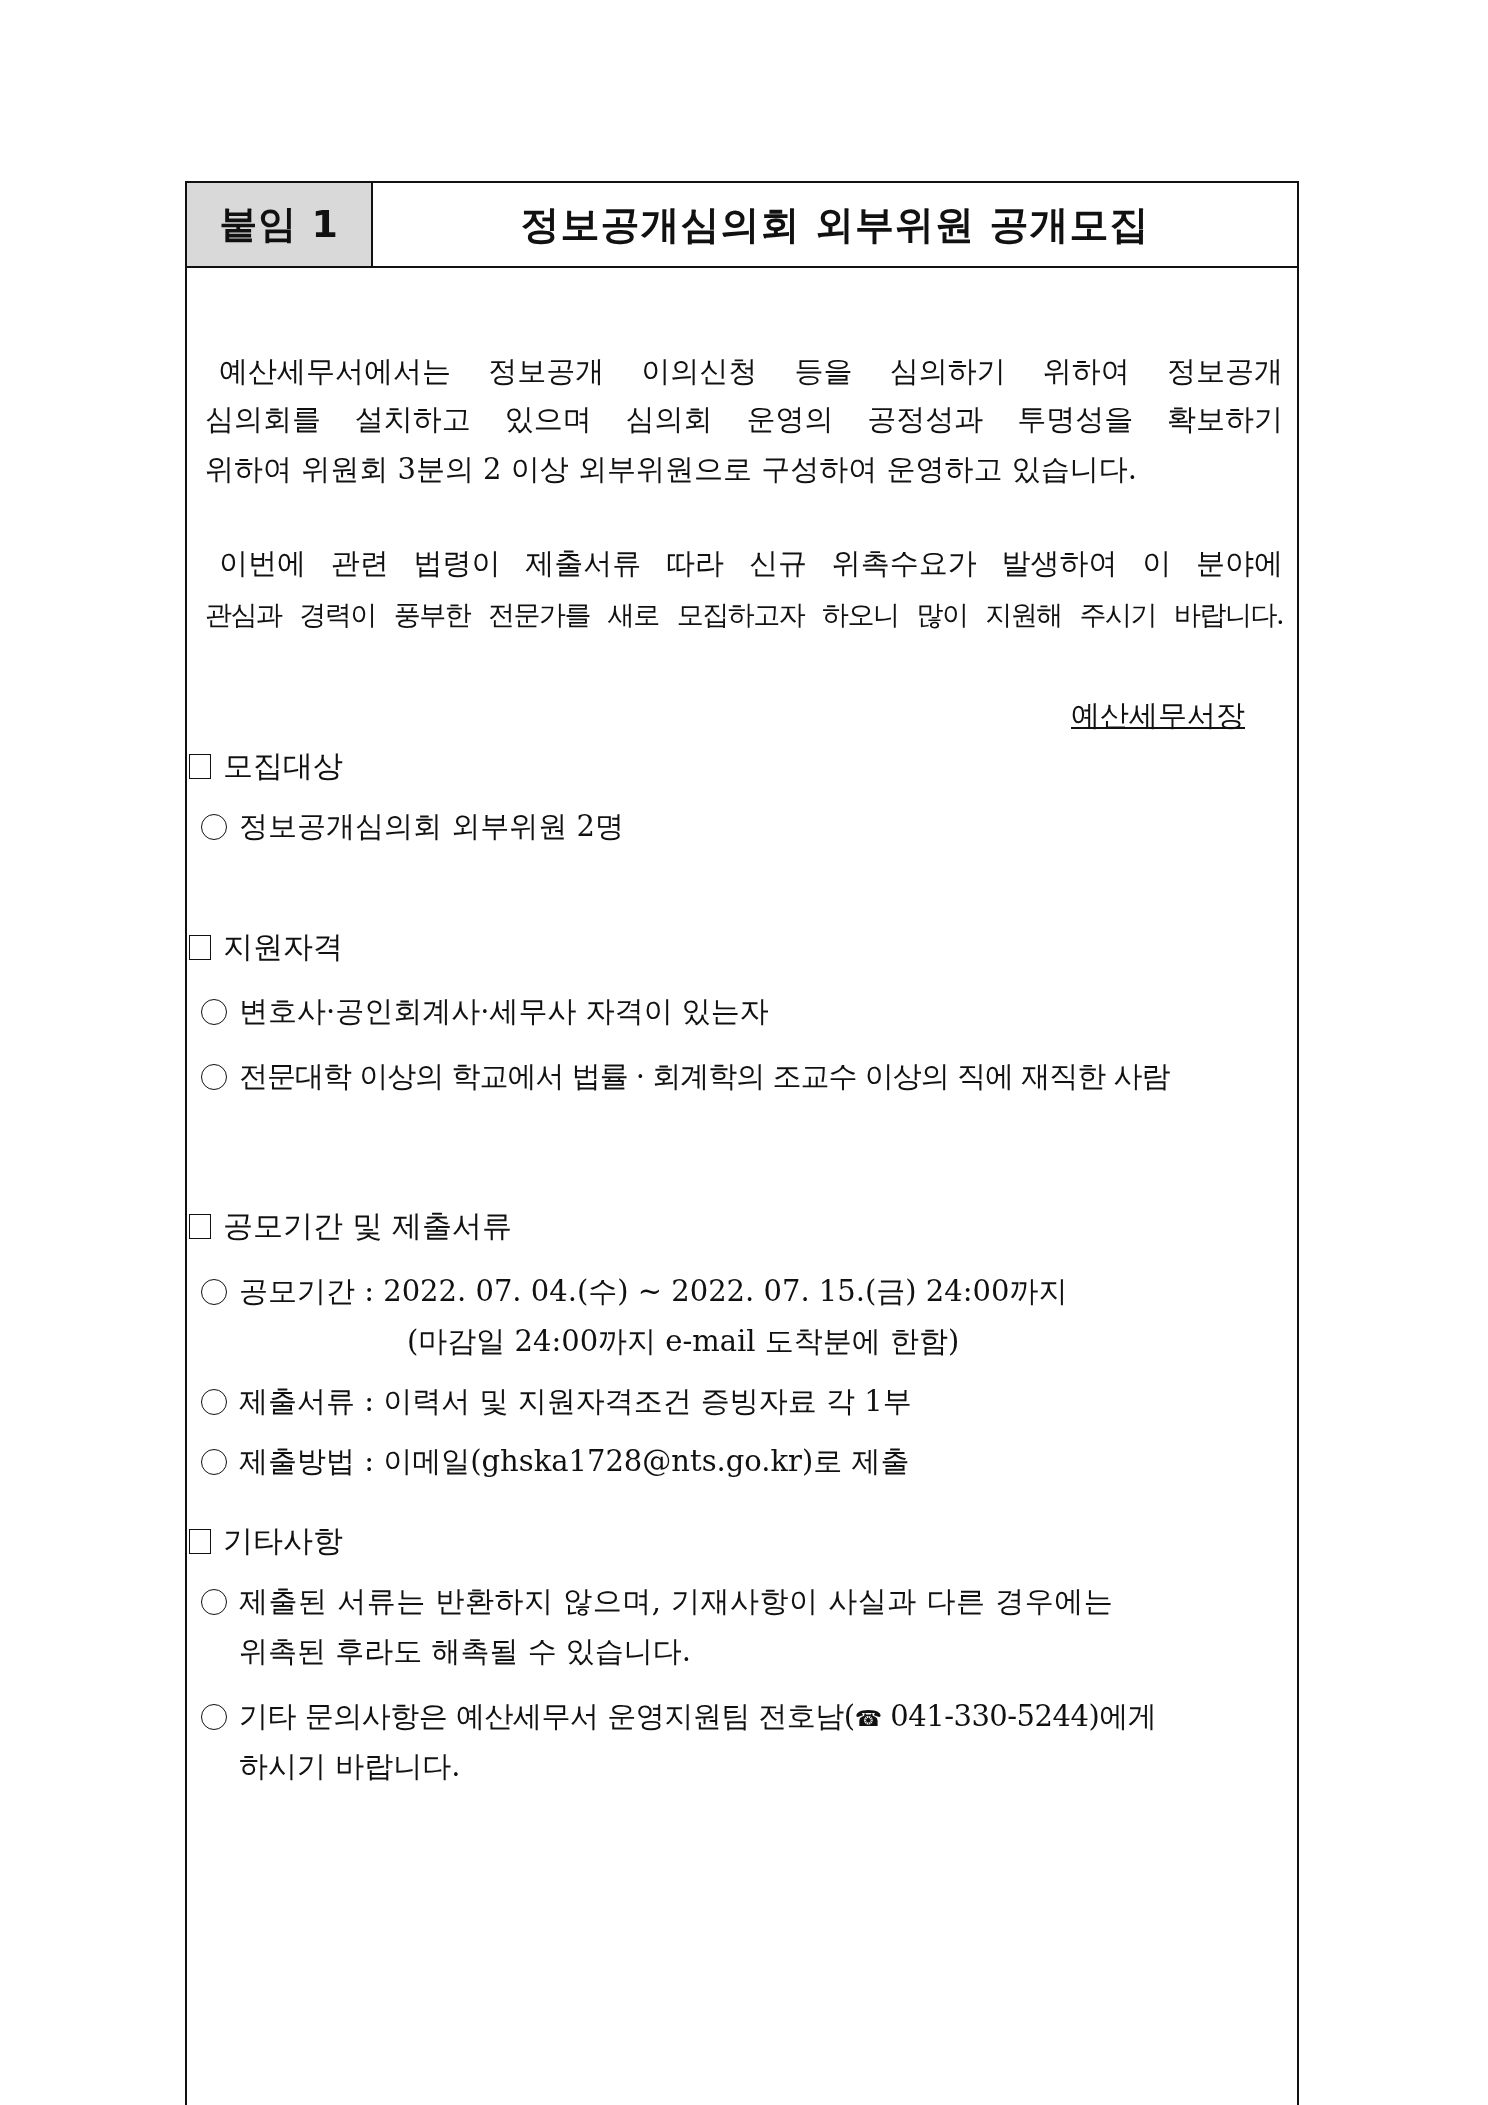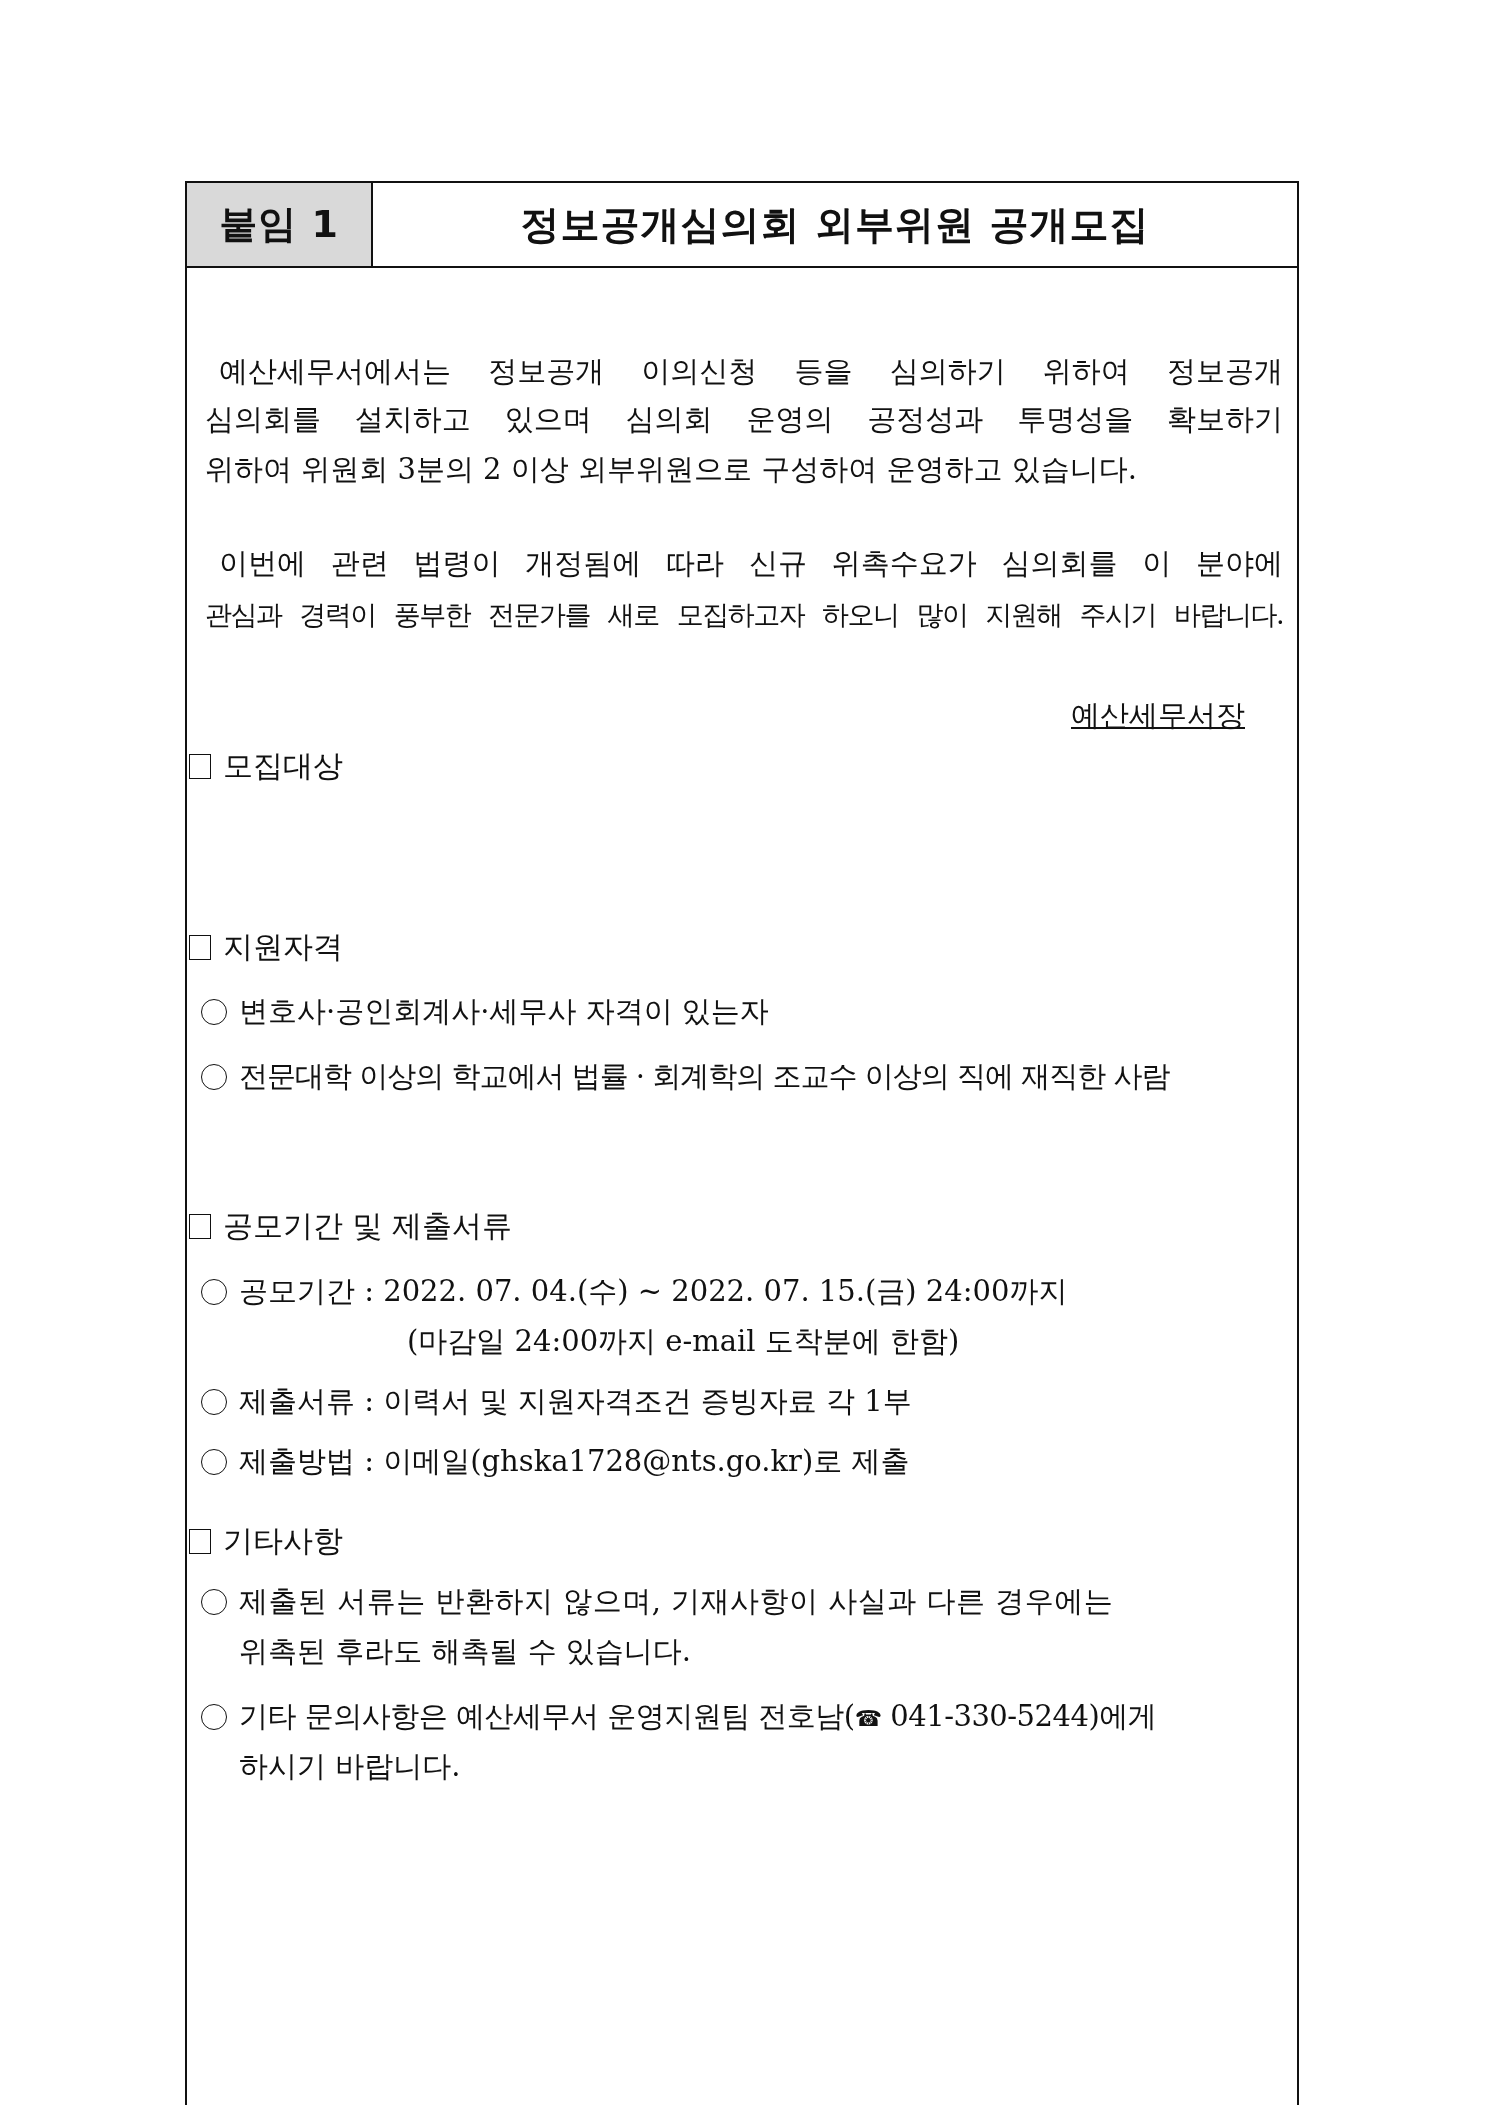--- a/index.html
+++ b/index.html
@@ -35,27 +35,30 @@
 <div class="frame">
   <div class="hdr-row">
     <div class="hdr-label">붙임 1</div>
     <div class="hdr-title">정보공개심의회 외부위원 공개모집</div>
   </div>
 
   <div class="line para" style="top:168px;"><span style="padding-left:14px">예산세무서에서는 정보공개 이의신청 등을 심의하기 위하여 정보공개</span></div>
   <div class="line para" style="top:216px;">심의회를 설치하고 있으며 심의회 운영의 공정성과 투명성을 확보하기</div>
   <div class="line para" style="top:266px; text-align-last:left;">위하여 위원회 3분의 2 이상 외부위원으로 구성하여 운영하고 있습니다.</div>
 
-  <div class="line para" style="top:360px;"><span style="padding-left:14px">이번에 관련 법령이 개정됨에 따라 신규 위촉수요가 심의회를 이 분야에</span></div>
+  <div class="line para" style="top:360px;"><span style="padding-left:14px">이번에 관련 법령이 제출서류 따라 신규 위촉수요가 발생하여 이 분야에</span></div>
   <div class="line para" style="top:412px; font-size:27px; letter-spacing:-1.5px;">관심과 경력이 풍부한 전문가를 새로 모집하고자 하오니 많이 지원해 주시기 바랍니다.</div>
 
   <div class="line sig" style="top:512px;text-decoration:underline;">예산세무서장</div>
 
   <div class="line heading" style="top:563px;">
     <span class="box"></span><span>모집대상</span>
+  </div>
+  <div class="line item" style="top:623px;">
+    <span class="circ"></span><span>정보공개심의회 외부위원 2명</span>
   </div>
 
   <div class="line heading" style="top:746px;font-family:Liberation Mono, monospace;">
     <span class="box"></span><span>지원자격</span>
   </div>
   <div class="line item" style="top:808px;">
     <span class="circ"></span><span>변호사·공인회계사·세무사 자격이 있는자</span>
   </div>
   <div class="line item" style="top:873px; letter-spacing:-1px;">
     <span class="circ"></span><span>전문대학 이상의 학교에서 법률 · 회계학의 조교수 이상의 직에 재직한 사람</span>

